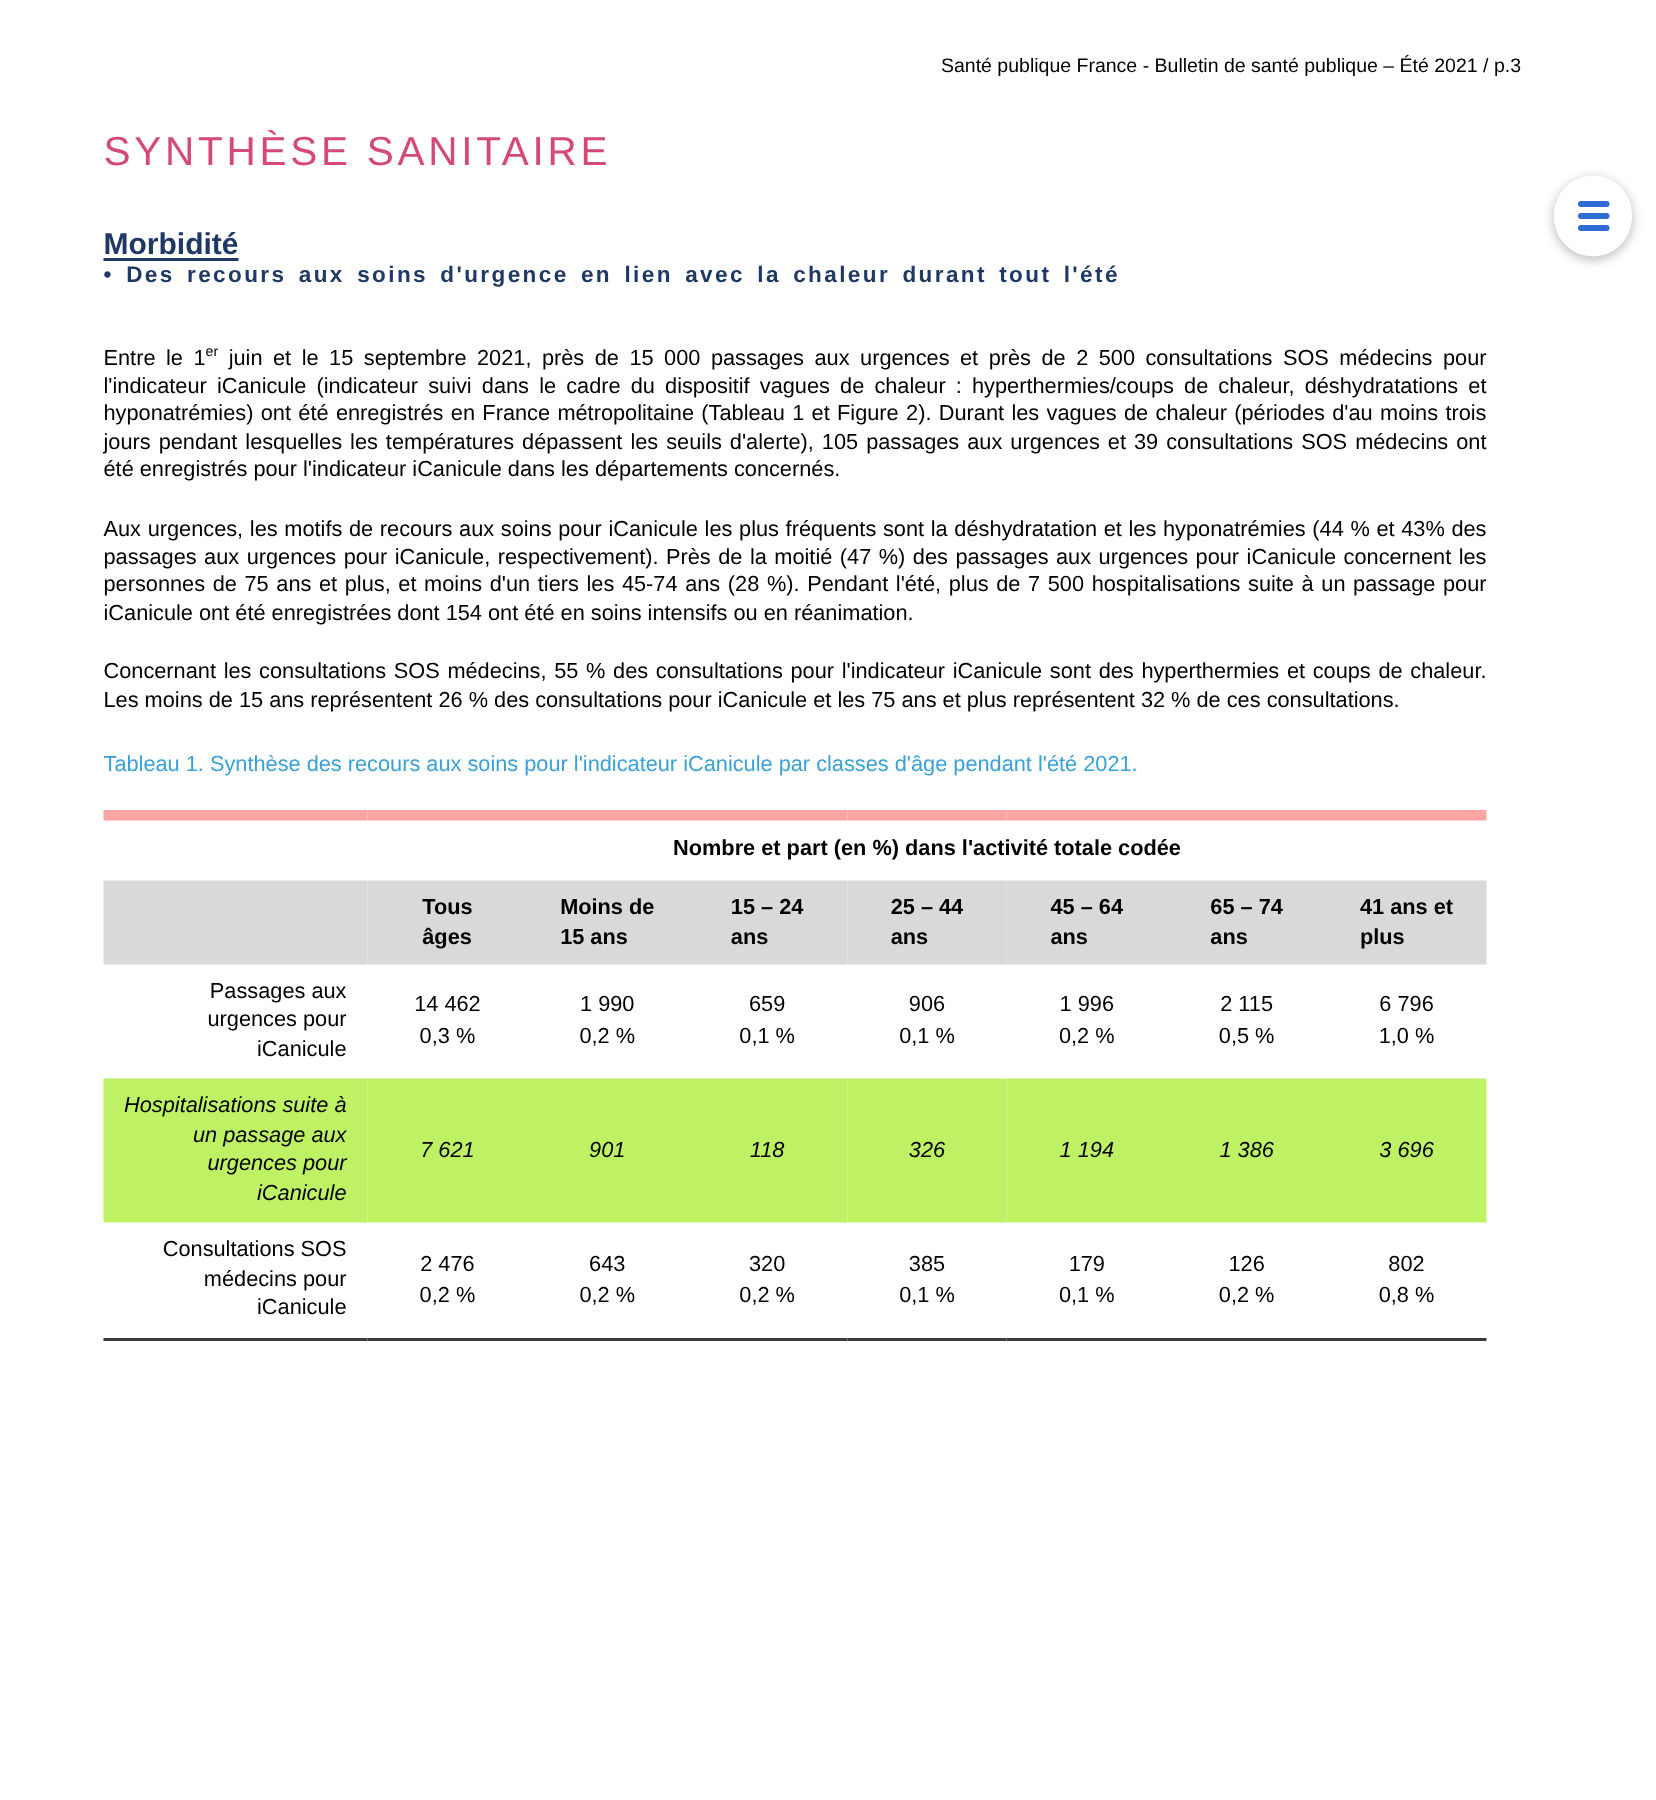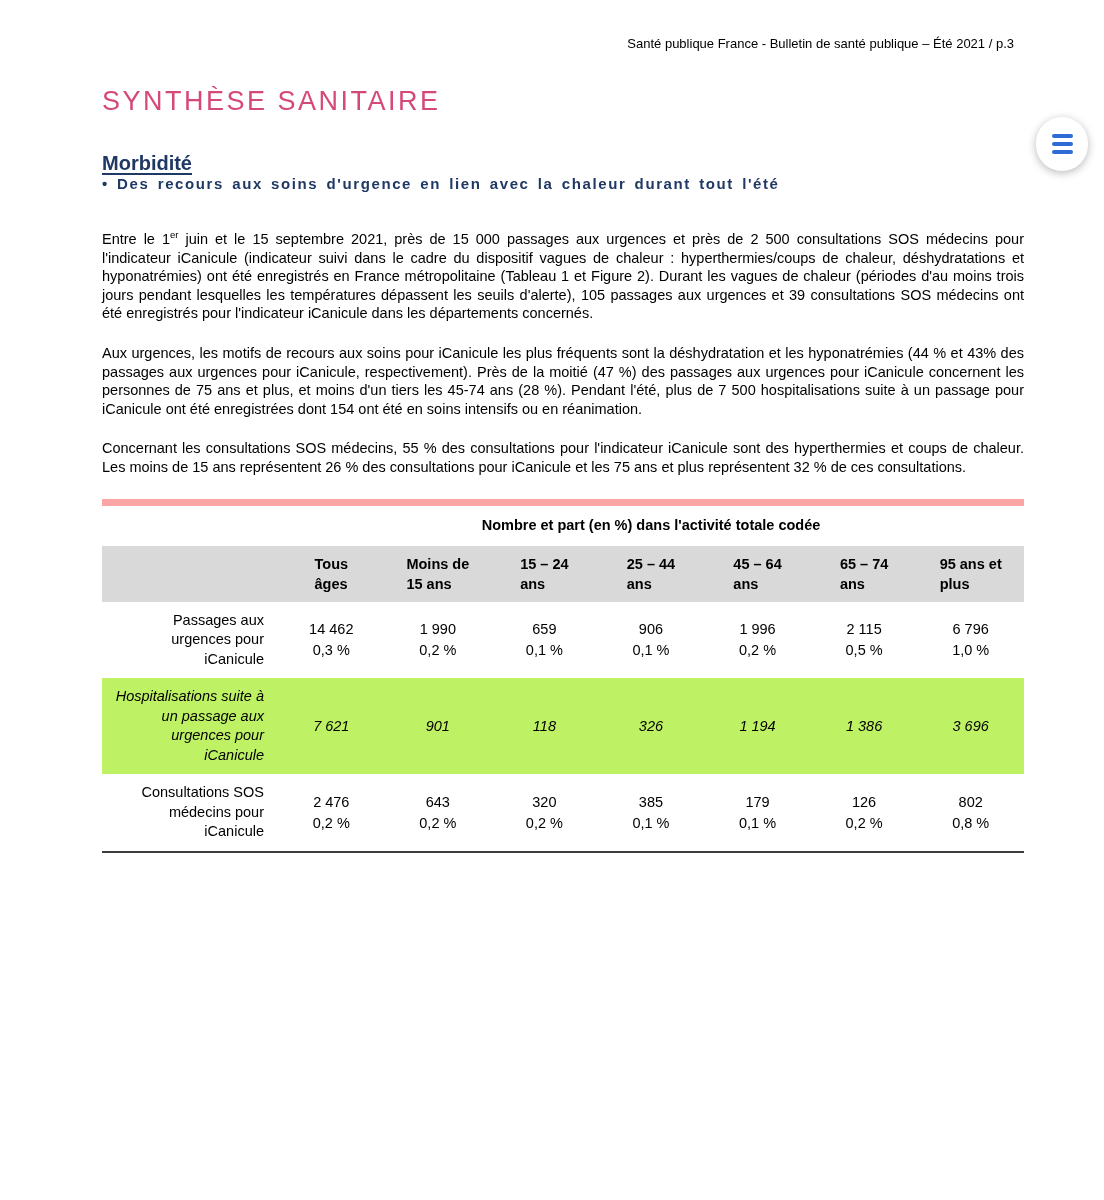--- a/index.html
+++ b/index.html
@@ -5,21 +5,21 @@
   * { margin:0; padding:0; box-sizing:border-box; }
   html, body { background:#ffffff; }
   body {
     width:1104px; height:1200px; position:relative; overflow:hidden;
     font-family:"Liberation Sans","DejaVu Sans",sans-serif; color:#000;
   }
   .doc-header {
     position:absolute; top:36px; right:90px;
     font-size:13px; color:#000;
   }
-  .content { position:absolute; left:102px; top:0; width:922px; }
+  .content { position:absolute; left:69px; top:0; width:922px; }
 
   .page-title {
     margin-top:86px; font-size:27px; font-weight:400;
     letter-spacing:2.5px; color:#d5497a;
   }
   .section-heading {
     margin-top:35px; display:inline-block;
     font-size:20px; font-weight:bold; color:#1f3864;
     text-decoration:underline; text-underline-offset:3px;
   }
@@ -90,20 +90,21 @@
   <h2 class="section-heading">Morbidité</h2>
 
   <div class="bullet-heading">• Des recours aux soins d'urgence en lien avec la chaleur durant tout l'été</div>
 
   <p class="body-text p1"><span>Entre le 1</span><sup>er</sup><span> juin et le 15 septembre 2021, près de 15 000 passages aux urgences et près de 2 500 consultations SOS médecins pour l'indicateur iCanicule (indicateur suivi dans le cadre du dispositif vagues de chaleur : hyperthermies/coups de chaleur, déshydratations et hyponatrémies) ont été enregistrés en France métropolitaine (Tableau 1 et Figure 2). Durant les vagues de chaleur (périodes d'au moins trois jours pendant lesquelles les températures dépassent les seuils d'alerte), 105 passages aux urgences et 39 consultations SOS médecins ont été enregistrés pour l'indicateur iCanicule dans les départements concernés.</span></p>
 
   <p class="body-text p2">Aux urgences, les motifs de recours aux soins pour iCanicule les plus fréquents sont la déshydratation et les hyponatrémies (44 % et 43% des passages aux urgences pour iCanicule, respectivement). Près de la moitié (47 %) des passages aux urgences pour iCanicule concernent les personnes de 75 ans et plus, et moins d'un tiers les 45-74 ans (28 %). Pendant l'été, plus de 7 500 hospitalisations suite à un passage pour iCanicule ont été enregistrées dont 154 ont été en soins intensifs ou en réanimation.</p>
 
   <p class="body-text p3">Concernant les consultations SOS médecins, 55 % des consultations pour l'indicateur iCanicule sont des hyperthermies et coups de chaleur. Les moins de 15 ans représentent 26 % des consultations pour iCanicule et les 75 ans et plus représentent 32 % de ces consultations.</p>
 
+  <div class="table-caption">Tableau 1. Synthèse des recours aux soins pour l'indicateur iCanicule par classes d'âge pendant l'été 2021.</div>
 
   <table class="data-table">
     <colgroup>
       <col class="label-col">
       <col>
         <col>
         <col>
         <col>
         <col>
         <col>
@@ -121,21 +122,21 @@
         <th><span class="hdr">Moins de
 15 ans</span></th>
         <th><span class="hdr">15 – 24
 ans</span></th>
         <th><span class="hdr">25 – 44
 ans</span></th>
         <th><span class="hdr">45 – 64
 ans</span></th>
         <th><span class="hdr">65 – 74
 ans</span></th>
-        <th><span class="hdr">95 ans et
+        <th><span class="hdr">41 ans et
 plus</span></th>
       </tr>
     </thead>
     <tbody>
       <tr>
         <th class="row-label">Passages aux urgences pour iCanicule</th>
         <td class="value-cell">
             <div class="val-n">14 462</div>
             <div class="val-pct">0,3 %</div>
           </td>

